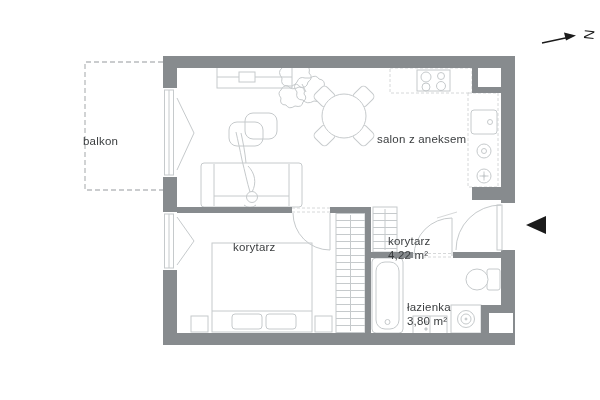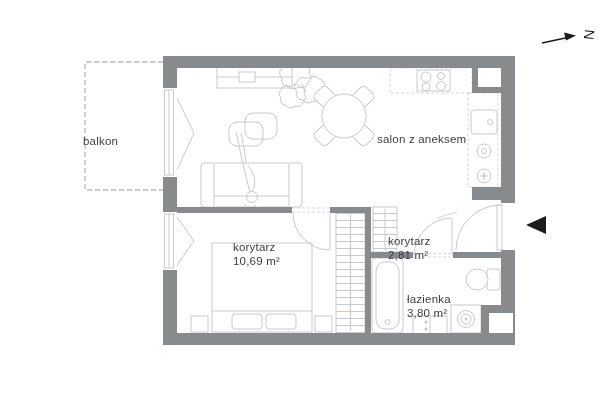--- a/index.html
+++ b/index.html
@@ -197,23 +197,22 @@
   </svg>
 
   <div class="room-label" style="left:83px;top:106px;width:80px;">
     <span>balkon</span>
   </div>
   <div class="room-label" style="left:377px;top:104px;width:96px;">
     <span>salon z aneksem</span>
   </div>
   <div class="room-label" style="left:233px;top:212px;width:84px;">
     <span>korytarz</span>
-    <span class="area">10,69 m²</span>
   </div>
   <div class="room-label" style="left:388px;top:206px;width:62px;">
     <span>korytarz</span>
-    <span class="area">2,81 m²</span>
-  </div>
-  <div class="room-label" style="left:407px;top:264px;width:68px;">
+    <span class="area">4,22 m²</span>
+  </div>
+  <div class="room-label" style="left:407px;top:272px;width:68px;">
     <span>łazienka</span>
     <span class="area">3,80 m²</span>
   </div>
 </div>
 
 </body></html>

